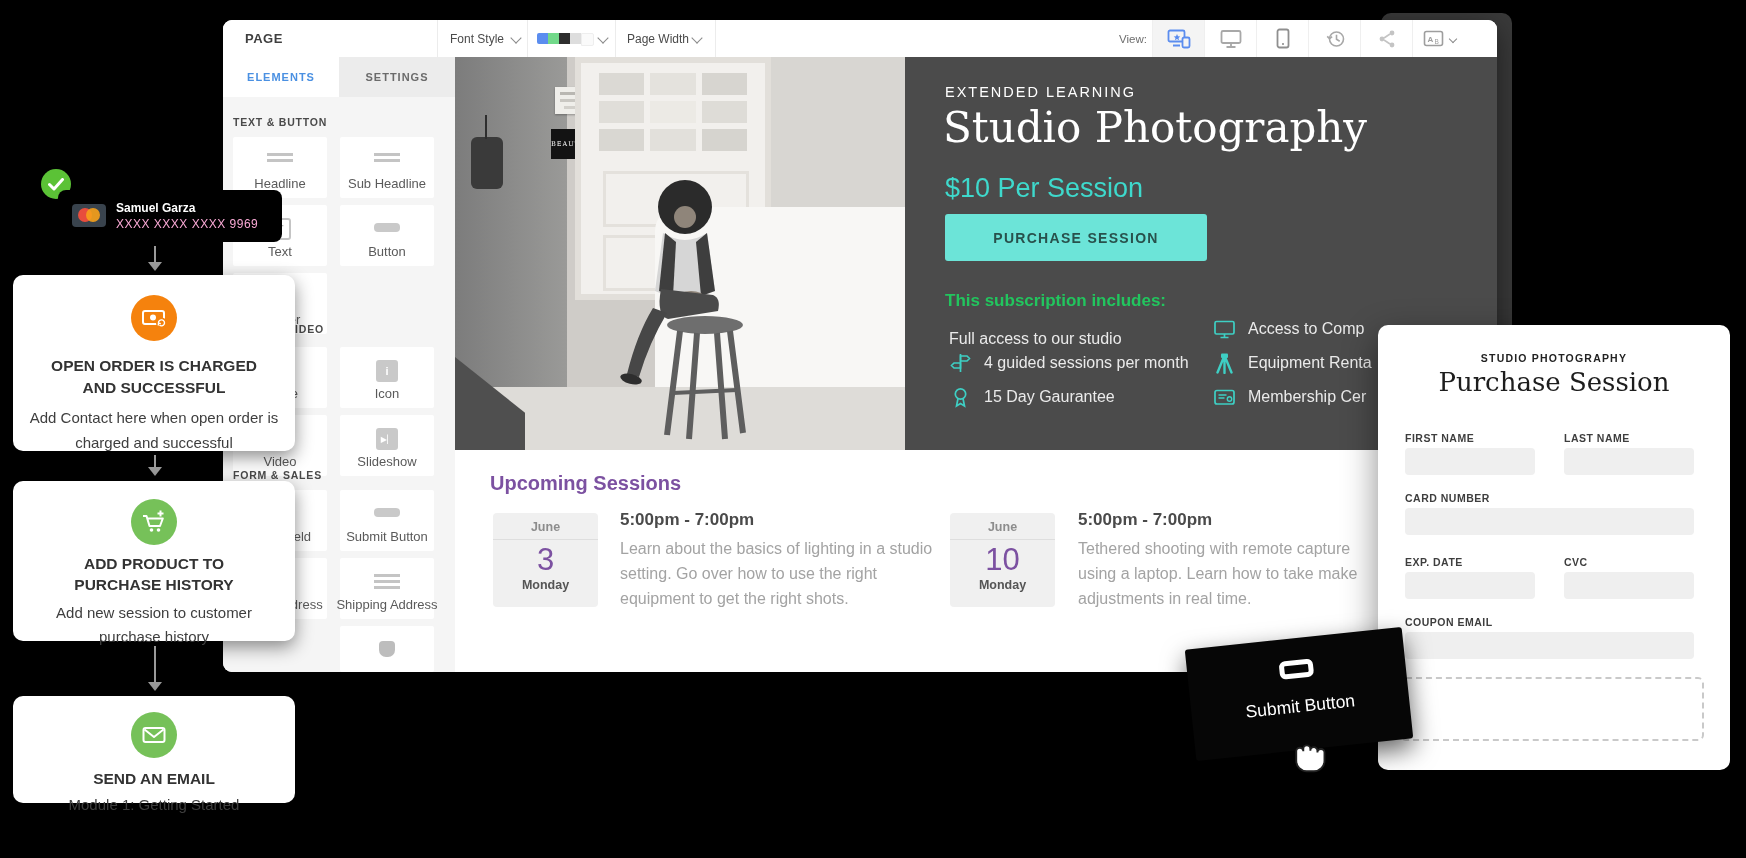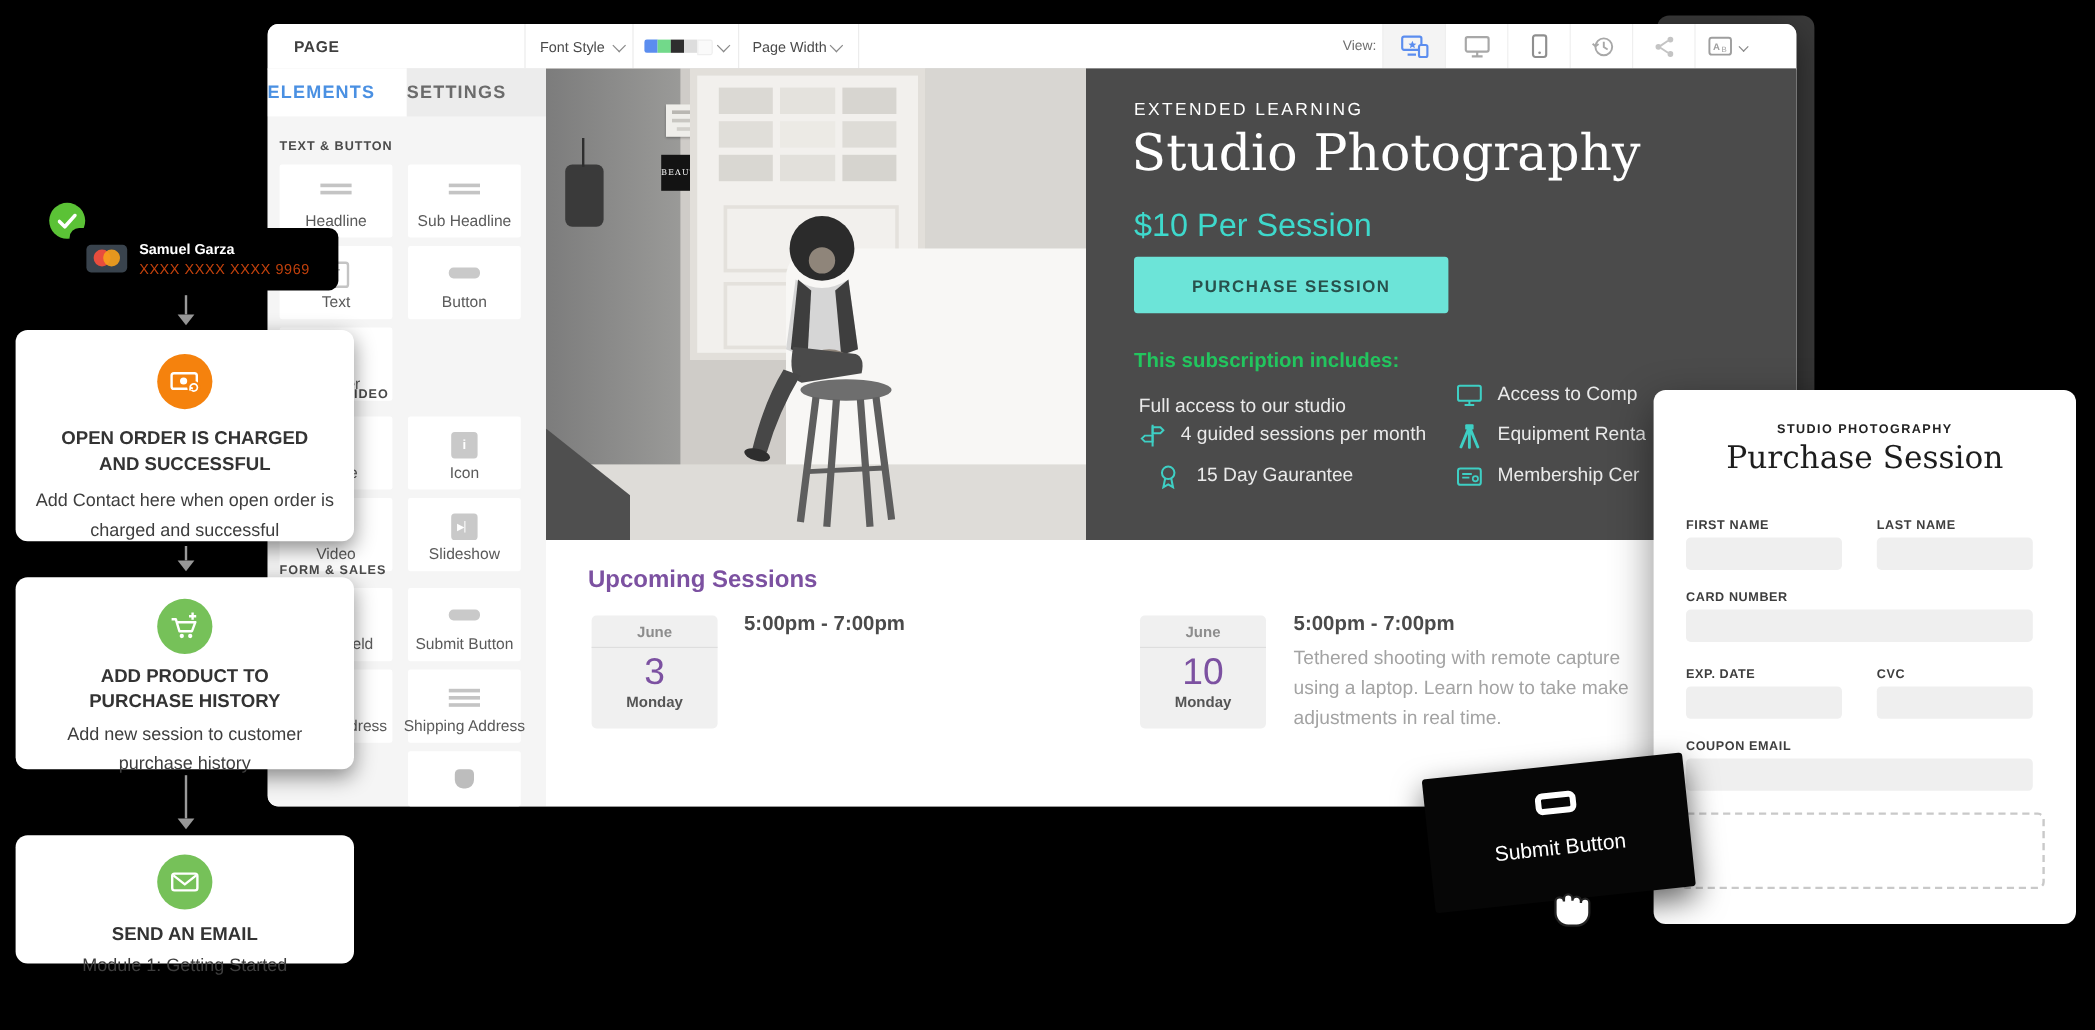--- a/index.html
+++ b/index.html
@@ -16,22 +16,22 @@
   .tb-div{top:0;width:1px;height:37px;background:#ececec;}
   .tb-label{top:12px;font-size:12px;color:#4a4a4a;}
   .chev{width:7px;height:7px;border-right:1.5px solid #8a8a8a;border-bottom:1.5px solid #8a8a8a;
         transform:rotate(45deg);}
   .swatch{top:13px;width:11px;height:11px;}
   .view-label{top:13px;font-size:11.5px;color:#6d6d6d;}
   .vcell{top:0;width:52px;height:37px;border-left:1px solid #efefef;display:flex;align-items:center;justify-content:center;}
   .vcell.active{background:#f4f4f4;}
   
   .panel{left:0;top:37px;width:232px;height:615px;background:#f5f5f5;}
-  .tab{top:37px;height:40px;display:flex;align-items:center;justify-content:flex-start;
-       font-size:15px;font-weight:bold;letter-spacing:1px;}
+  .tab{top:37px;height:40px;display:flex;align-items:center;justify-content:center;
+       font-size:11px;font-weight:bold;letter-spacing:1px;}
   .sec-label{font-size:10.5px;font-weight:bold;color:#4a4a4a;letter-spacing:.8px;}
   .tile{width:94px;height:61px;background:#fff;border-radius:2px;display:flex;flex-direction:column;
         align-items:center;justify-content:flex-end;padding-bottom:7px;box-sizing:border-box;}
   .tile .lbl{font-size:13px;color:#5a5a5a;white-space:nowrap;}
   .tico{position:absolute;top:13px;left:50%;transform:translateX(-50%);}
   .bars2 i,.bars3 i{display:block;width:26px;height:3px;background:#c4c4c4;margin:3px 0;}
   .boxg{width:18px;height:18px;border:2px solid #c4c4c4;border-radius:3px;color:#b5b5b5;
         font-size:11px;font-weight:bold;display:flex;align-items:center;justify-content:center;}
   .pillg{width:26px;height:9px;background:#c9c9c9;border-radius:4px;margin-top:5px;}
   
@@ -314,21 +314,21 @@
         <span class="inc-text">Full access to our studio</span>
       </div>
       <div class="abs inc-row" style="left:44px;top:295px;">
         <svg width="23" height="22" viewBox="0 0 22 22">
           <path d="M11 2 v18" stroke="#3ecfc4" stroke-width="1.7"></path>
           <path d="M11 4 h6.5 l2.5 2.5 -2.5 2.5 H11 z" fill="none" stroke="#3ecfc4" stroke-width="1.6"></path>
           <path d="M11 11 H4.5 L2 13.5 4.5 16 H11 z" fill="none" stroke="#3ecfc4" stroke-width="1.6"></path>
         </svg>
         <span class="inc-text">4 guided sessions per month</span>
       </div>
-      <div class="abs inc-row" style="left:57px;top:329px;">
+      <div class="abs inc-row" style="left:44px;top:329px;">
         <svg width="23" height="22" viewBox="0 0 22 22">
           <circle cx="11" cy="8" r="5.2" fill="none" stroke="#3ecfc4" stroke-width="1.7"></circle>
           <path d="M8.5 12.5 L7 20 l4-2.4 L15 20 l-1.5-7.5" fill="none" stroke="#3ecfc4" stroke-width="1.7"></path>
         </svg>
         <span class="inc-text">15 Day Gaurantee</span>
       </div>
 
       <div class="abs inc-row" style="left:308px;top:261px;">
         <svg width="23" height="22" viewBox="0 0 22 22">
           <rect x="1.5" y="3.5" width="19" height="12.5" rx="1.5" fill="none" stroke="#3ecfc4" stroke-width="1.7"></rect>
@@ -356,20 +356,21 @@
     <div class="abs sessions">
       <div class="abs" style="left:35px;top:22px;font-size:20px;font-weight:bold;color:#7c51a1;">Upcoming Sessions</div>
 
       <div class="abs datebox" style="left:38px;top:63px;">
         <div class="m">June</div>
         <div class="d">3</div>
         <div class="w">Monday</div>
       </div>
       <div class="abs" style="left:165px;top:60px;width:336px;">
         <div class="time">5:00pm - 7:00pm</div>
+        <div class="sdesc">Learn about the basics of lighting in a studio setting. Go over how to use the right equipment to get the right shots.</div>
       </div>
 
       <div class="abs datebox" style="left:495px;top:63px;">
         <div class="m">June</div>
         <div class="d">10</div>
         <div class="w">Monday</div>
       </div>
       <div class="abs" style="left:623px;top:60px;width:312px;">
         <div class="time">5:00pm - 7:00pm</div>
         <div class="sdesc">Tethered shooting with remote capture using a laptop. Learn how to take make adjustments in real time.</div>
@@ -415,21 +416,21 @@
       <path d="M1.5 6.5 L6 11 L14.5 1.5" fill="none" stroke="#fff" stroke-width="3" stroke-linecap="round" stroke-linejoin="round"></path>
     </svg>
   </div>
 
   <div class="abs badge">
     <div class="abs" style="left:14px;top:14px;width:34px;height:23px;background:#39434d;border-radius:4px;">
       <span class="abs" style="left:6px;top:4px;width:14px;height:14px;border-radius:50%;background:#e84d3d;"></span>
       <span class="abs" style="left:14px;top:4px;width:14px;height:14px;border-radius:50%;background:#f7a11b;opacity:.9;"></span>
     </div>
     <div class="abs" style="left:58px;top:11px;color:#fff;font-size:12px;font-weight:bold;">Samuel Garza</div>
-    <div class="abs" style="left:58px;top:27px;color:#c2410c;font-size:12px;letter-spacing:.5px;">XXXX XXXX XXXX 9969</div>
+    <div class="abs" style="left:58px;top:27px;color:#f9a8d4;font-size:12px;letter-spacing:.5px;">XXXX XXXX XXXX 9969</div>
   </div>
 
   <div class="abs aline" style="top:246px;height:16px;"></div>
   <div class="abs ahead" style="top:262px;"></div>
 
   <div class="abs wcard" style="top:275px;height:176px;">
     <div class="wicon" style="top:20px;background:#f5820d;">
       <svg width="27" height="26" viewBox="0 0 27 26">
         <rect x="2" y="6" width="21" height="13" rx="2" fill="none" stroke="#fff" stroke-width="2"></rect>
         <circle cx="12" cy="12.5" r="3" fill="#fff"></circle>

